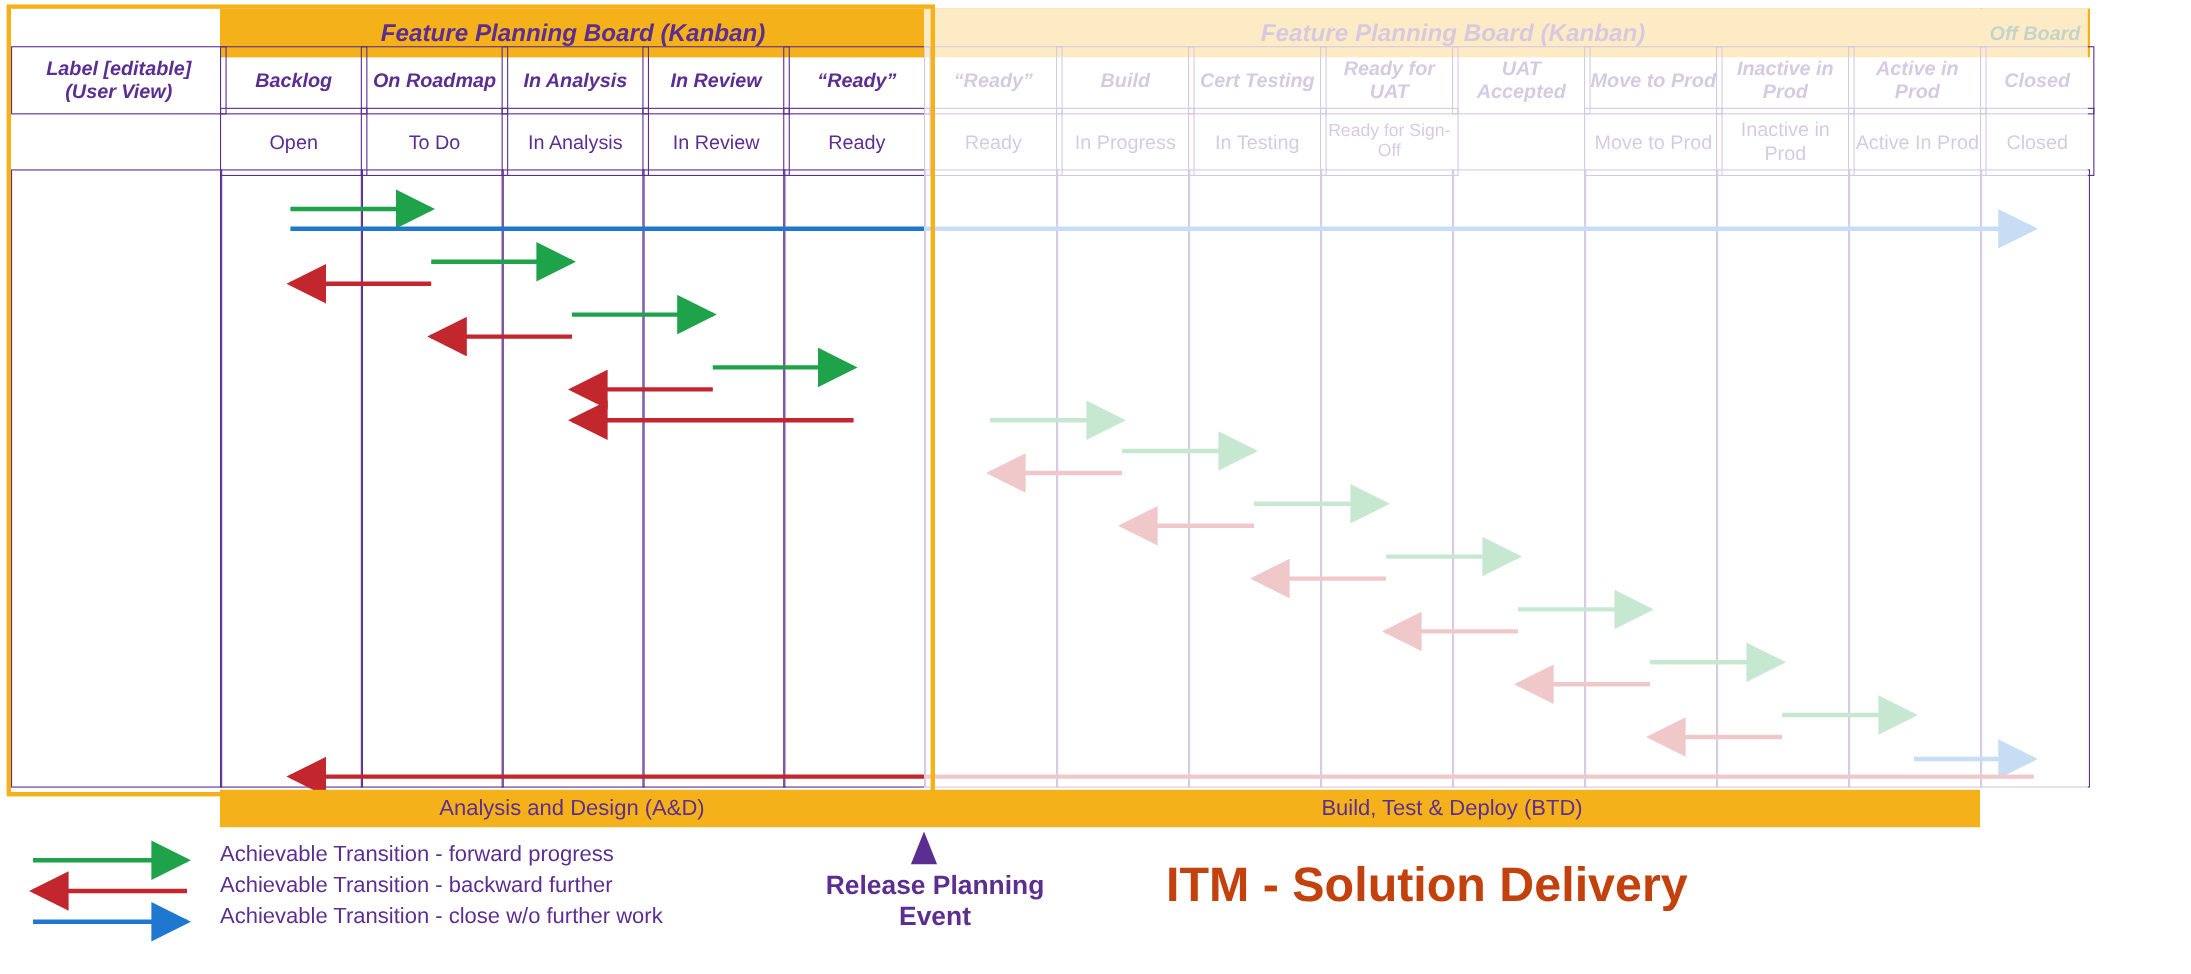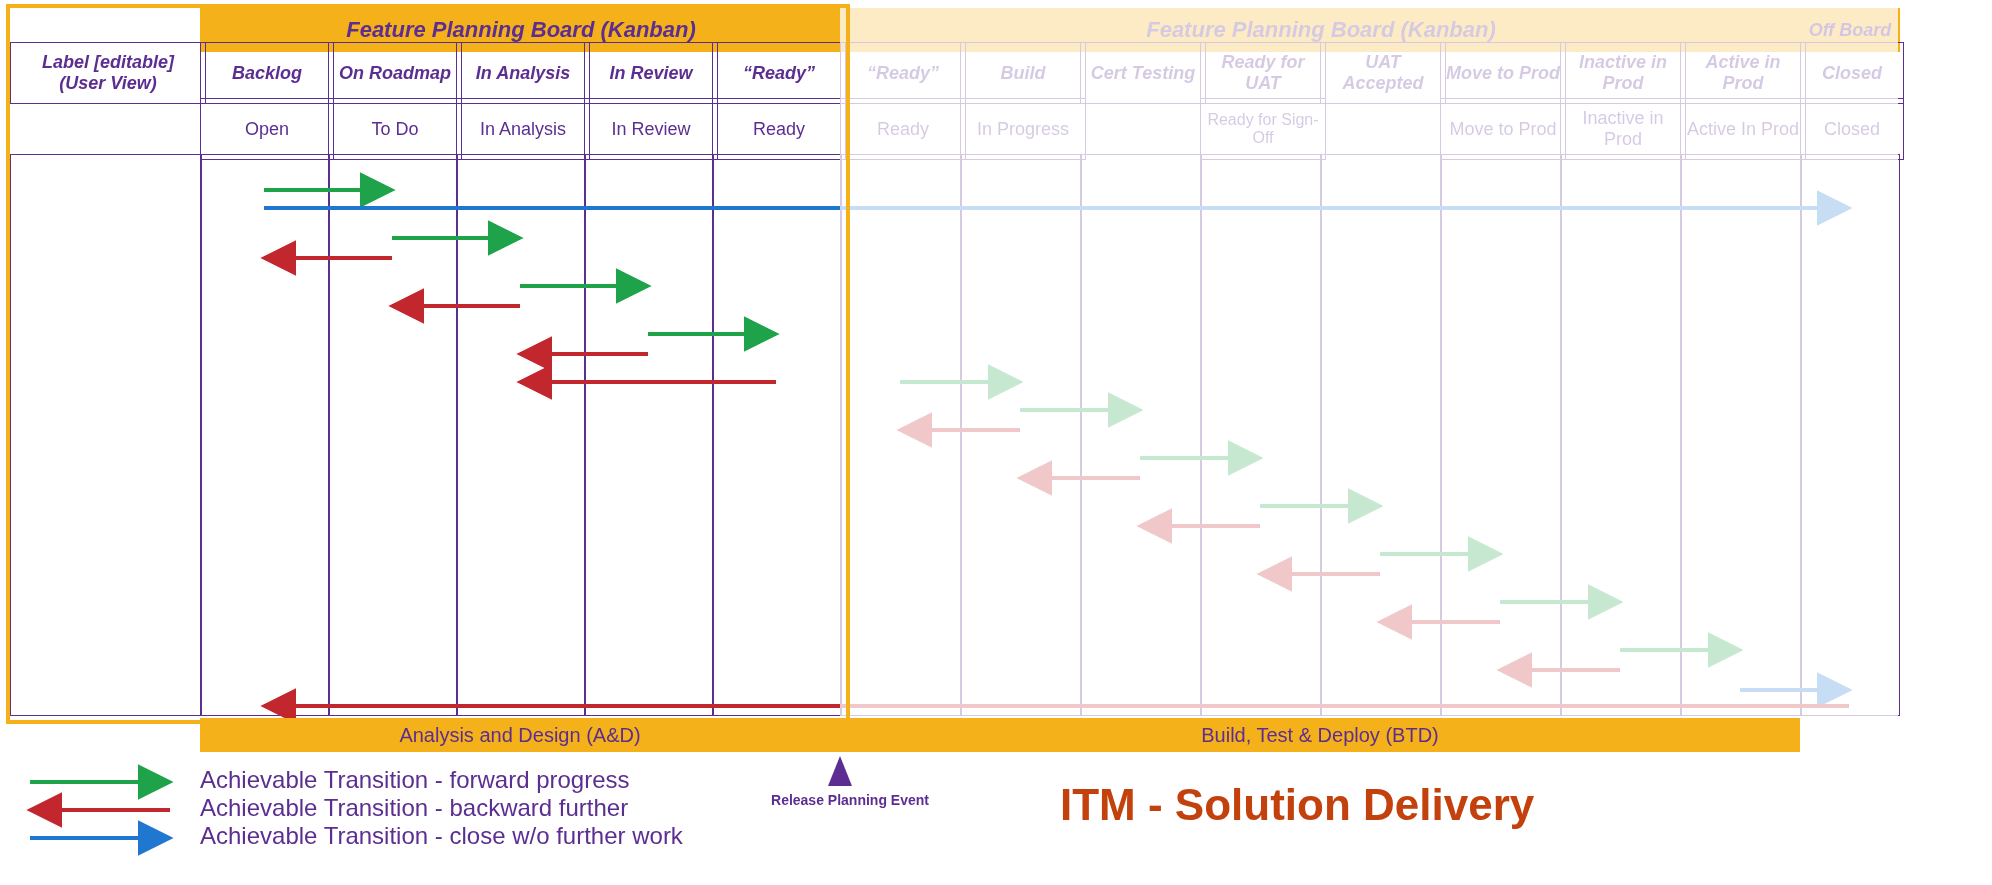--- a/index.html
+++ b/index.html
@@ -1,27 +1,27 @@
 <!DOCTYPE html>
 <html><head>
 <meta charset="utf-8">
 <style>
   html,body{margin:0;padding:0;background:#fff;font-family:"Segoe UI",Arial,sans-serif;}
   .stage{position:relative;width:1992px;height:885px;}
   .abs{position:absolute;}
   .hdr{background:#F5B119;border:1px solid #F5B119;text-align:center;font-style:italic;font-weight:700;color:#5C2E91;display:flex;align-items:center;justify-content:center;padding:4px 0;font-size:22px;}
-  .hdr.off{color:#4c1d95;}
+  .hdr.off{color:#14532d;}
   .cell{border:1px solid #5C2E91;display:flex;align-items:center;justify-content:center;text-align:center;color:#5C2E91;font-size:18px;line-height:1.15;padding:2px;}
   .lab{font-style:italic;font-weight:700;}
   .body-col{border:1px solid #5C2E91;}
   .overlay{background:rgba(255,255,255,0.75);pointer-events:none;}
   .footer-bar{background:#F5B119;color:#5C2E91;display:flex;align-items:center;justify-content:center;font-size:20px;}
   .big-title{color:#c2410c;font-size:44px;font-weight:700;}
-  .legend-txt{color:#5C2E91;font-size:24px;}
-  .rel-label{color:#5C2E91;font-weight:700;font-size:14px;}
+  .legend-txt{color:#5C2E91;font-size:20px;}
+  .rel-label{color:#5C2E91;font-weight:700;font-size:24px;}
   svg.arrow{overflow:visible;}
 </style>
 </head>
 <body>
 
 <div class="stage">
 
   <div class="abs hdr" style="left:200px;top:8px;width:640px;height:34px;">Feature Planning Board (Kanban)</div>
   <div class="abs hdr" style="left:840px;top:8px;width:960px;height:34px;">Feature Planning Board (Kanban)</div>
   <div class="abs hdr off" style="left:1800px;top:8px;width:98px;height:34px;font-size:18px;">Off Board</div>
@@ -52,20 +52,21 @@
 
   <div class="abs cell lab" style="left:840px;top:42px;width:120px;height:56px;">“Ready”</div>
   <div class="abs cell" style="left:840px;top:98px;width:120px;height:56px;">Ready</div>
   <div class="abs body-col" style="left:840px;top:154px;width:120px;height:560px;"></div>
 
   <div class="abs cell lab" style="left:960px;top:42px;width:120px;height:56px;">Build</div>
   <div class="abs cell" style="left:960px;top:98px;width:120px;height:56px;">In Progress</div>
   <div class="abs body-col" style="left:960px;top:154px;width:120px;height:560px;"></div>
 
   <div class="abs cell lab" style="left:1080px;top:42px;width:120px;height:56px;">Cert Testing</div>
+  <div class="abs cell" style="left:1080px;top:98px;width:120px;height:56px;">In Testing</div>
   <div class="abs body-col" style="left:1080px;top:154px;width:120px;height:560px;"></div>
 
   <div class="abs cell lab" style="left:1200px;top:42px;width:120px;height:56px;">Ready for UAT</div>
   <div class="abs cell" style="left:1200px;top:98px;width:120px;height:56px;font-size:16px;">Ready for Sign-Off</div>
   <div class="abs body-col" style="left:1200px;top:154px;width:120px;height:560px;"></div>
 
   <div class="abs cell lab" style="left:1320px;top:42px;width:120px;height:56px;">UAT Accepted</div>
   <div class="abs body-col" style="left:1320px;top:154px;width:120px;height:560px;"></div>
 
   <div class="abs cell lab" style="left:1440px;top:42px;width:120px;height:56px;">Move to Prod</div>

